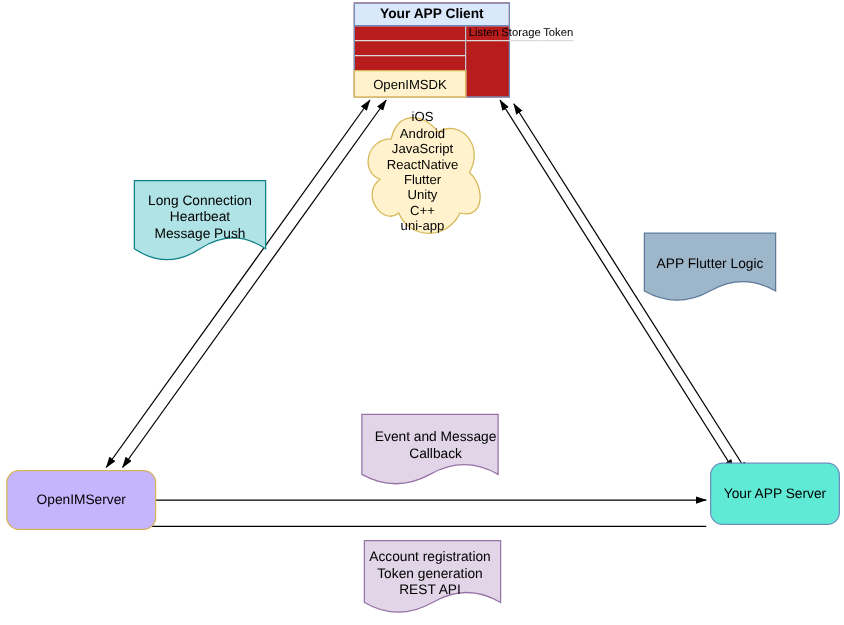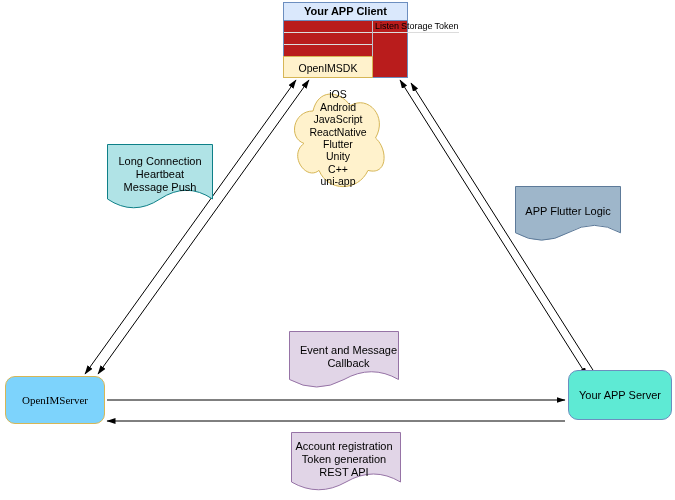--- a/index.html
+++ b/index.html
@@ -131,15 +131,15 @@
 
 <div class="note abs" style="left:291px;top:432px;width:106px;height:66px;">
   <svg width="110" height="66" viewBox="0 0 110 66">
     <path d="M0.5,0.5 H109.5 V50 Q82.5,34 55,50 Q27.5,65.5 0.5,50 Z" stroke-width="1" fill="#e1d5e7" stroke="#9673a6"></path>
   </svg>
   <div class="note-text">Account registration
 Token generation
 REST API</div>
 </div>
 
-<div class="node abs" style="left: 5px; top: 376px; width: 100px; height: 48px; background-color: #7dd3fc; border-color: rgb(214, 182, 86); font-family: Liberation Serif, serif;">OpenIMServer</div>
+<div class="node abs" style="left: 5px; top: 376px; width: 120px; height: 48px; background-color: #c4b5fd; border-color: rgb(214, 182, 86);">OpenIMServer</div>
 
 <div class="node abs" style="left: 568px; top: 370px; width: 104px; height: 50px; background-color: #5eead4; border-color: rgb(108, 142, 191);">Your APP Server</div>
 
 </body></html>

